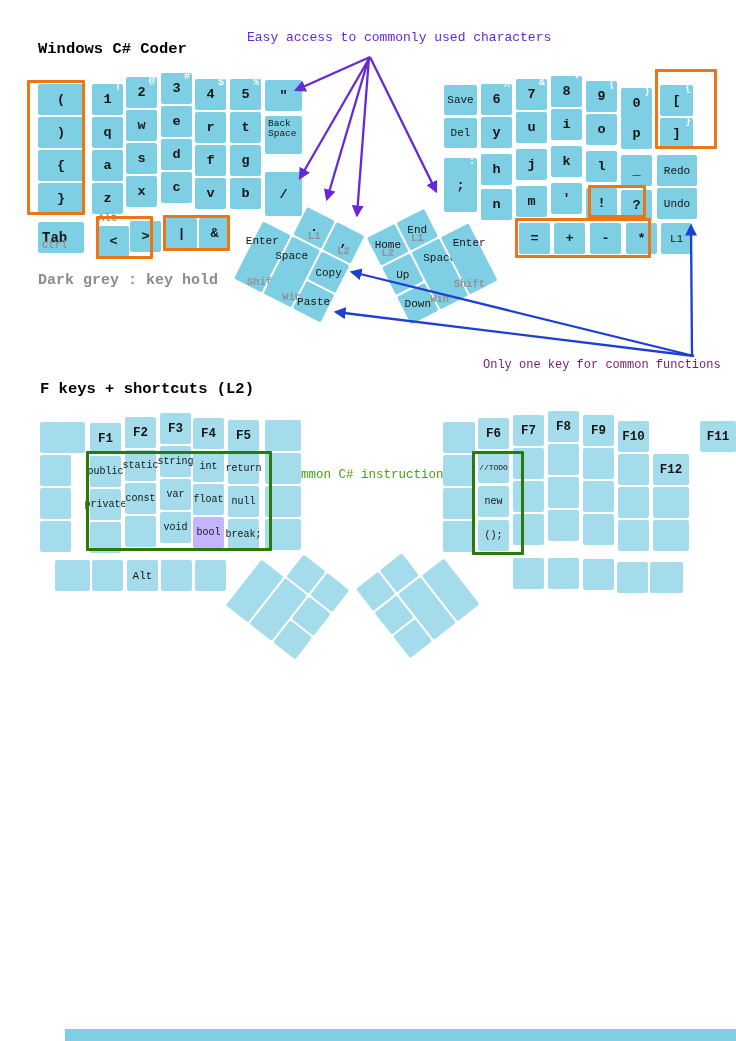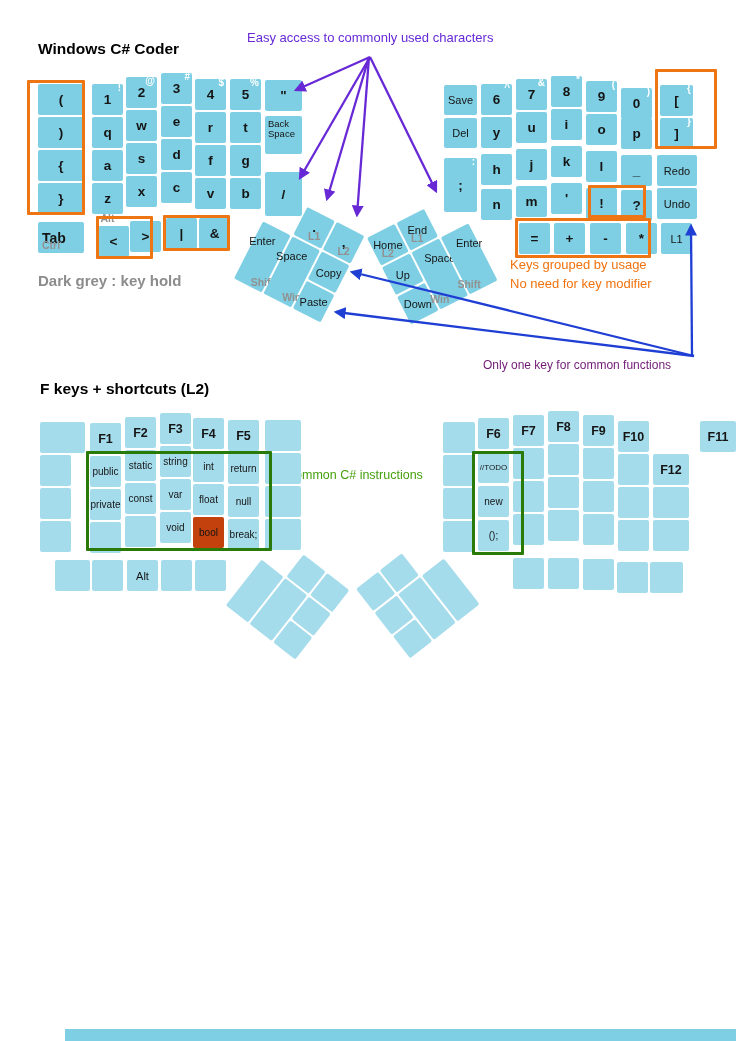--- a/index.html
+++ b/index.html
@@ -1,17 +1,17 @@
 <!DOCTYPE html>
 <html><head>
 <meta charset="utf-8">
 <style>
   html,body{margin:0;padding:0;background:#fff;}
   #canvas{position:relative;width:736px;height:1041px;background:#ffffff;overflow:hidden;
-          font-family:Liberation Sans, sans-serif;}
+          font-family:Liberation Mono, monospace;}
   .key{position:absolute;border-radius:2px;}
   .kc{position:absolute;inset:0;display:flex;align-items:center;justify-content:center;
       font-weight:bold;font-size:13.5px;color:#151515;}
   .key.word .kc{font-weight:400;font-size:11px;}
   .key.f .kc{font-weight:bold;font-size:12.5px;}
   .key.code .kc{font-weight:400;font-size:10px;}
   .key.code9 .kc{font-weight:400;font-size:8px;}
   .key.tiny .kc{font-weight:400;font-size:9.5px;line-height:1.1;align-items:flex-start;
       justify-content:flex-start;text-align:left;padding:3px 0 0 3px;white-space:pre-line;}
   .key.tall .kc{align-items:flex-start;padding-top:10px;}
@@ -36,24 +36,20 @@
   #arrow-layer{position:absolute;left:0;top:0;pointer-events:none;}
   #bottom-bar{position:absolute;}
 </style>
 </head>
 <body>
 
 <div id="canvas">
   <div class="note" id="title1">Windows C# Coder</div>
   <div class="note" id="note-easy">Easy access to commonly used characters</div>
   <div class="note" id="legend-grey">Dark grey : key hold</div>
-  <div class="note" id="note-grouped">
-    <div>Keys grouped by usage</div>
-    <div>No need for key modifier</div>
-  </div>
   <div class="note" id="note-onekey">Only one key for common functions</div>
   <div class="note" id="title2">F keys + shortcuts (L2)</div>
   <div class="note" id="note-csharp">Common C# instructions</div>
 <div class="key" style="left: 38px; top: 84px; width: 46px; height: 31px; background: rgb(126, 207, 227);">
       <div class="kc">
         <span>(</span>
       </div>
     </div>
     <div class="key" style="left: 38px; top: 117px; width: 46px; height: 31px; background: rgb(126, 207, 227);">
       <div class="kc">
@@ -484,21 +480,21 @@
       <div class="kc"></div>
     </div>
     <div class="key" style="left: 125px; top: 516px; width: 31px; height: 31px; background: rgb(165, 220, 236);">
       <div class="kc"></div>
     </div>
     <div class="key code" style="left: 160px; top: 512px; width: 31px; height: 31px; background: rgb(165, 220, 236);">
       <div class="kc">
         <span>void</span>
       </div>
     </div>
-    <div class="key code" style="left: 193px; top: 517px; width: 31px; height: 31px; background: #c2410c;">
+    <div class="key code" style="left: 193px; top: 517px; width: 31px; height: 31px; background: #c4b5fd;">
       <div class="kc">
         <span>bool</span>
       </div>
     </div>
     <div class="key code" style="left: 228px; top: 519px; width: 31px; height: 31px; background: rgb(165, 220, 236);">
       <div class="kc">
         <span>break;</span>
       </div>
     </div>
     <div class="key" style="left: 265px; top: 519px; width: 36px; height: 31px; background: rgb(165, 220, 236);">

